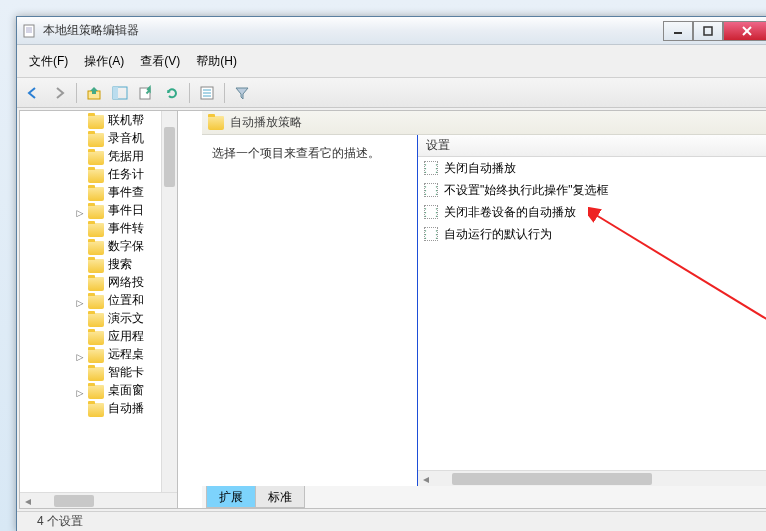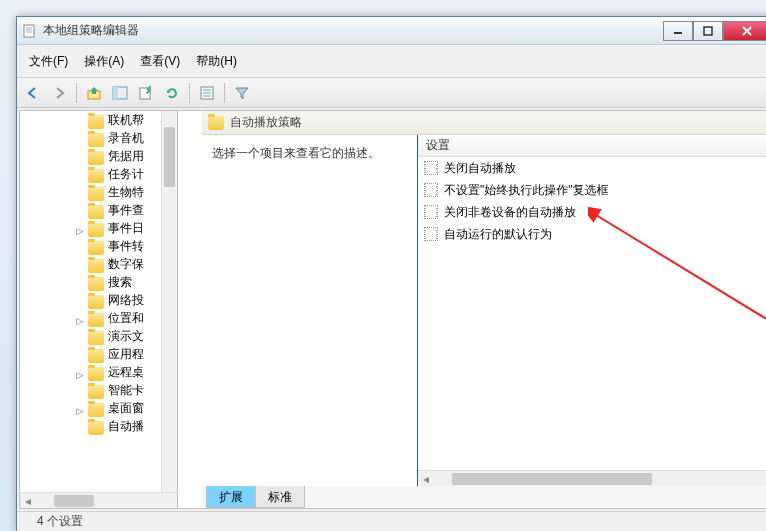--- a/index.html
+++ b/index.html
@@ -171,25 +171,20 @@
             </div>
             <div class="tree-item">
               <span class="tree-expand"></span>
               <span class="folder-icon"></span>
               <span>凭据用</span>
             </div>
             <div class="tree-item">
               <span class="tree-expand"></span>
               <span class="folder-icon"></span>
               <span>任务计</span>
-            </div>
-            <div class="tree-item">
-              <span class="tree-expand"></span>
-              <span class="folder-icon"></span>
-              <span>生物特</span>
             </div>
             <div class="tree-item">
               <span class="tree-expand"></span>
               <span class="folder-icon"></span>
               <span>事件查</span>
             </div>
             <div class="tree-item">
               <span class="tree-expand">▷</span>
               <span class="folder-icon"></span>
               <span>事件日</span>

